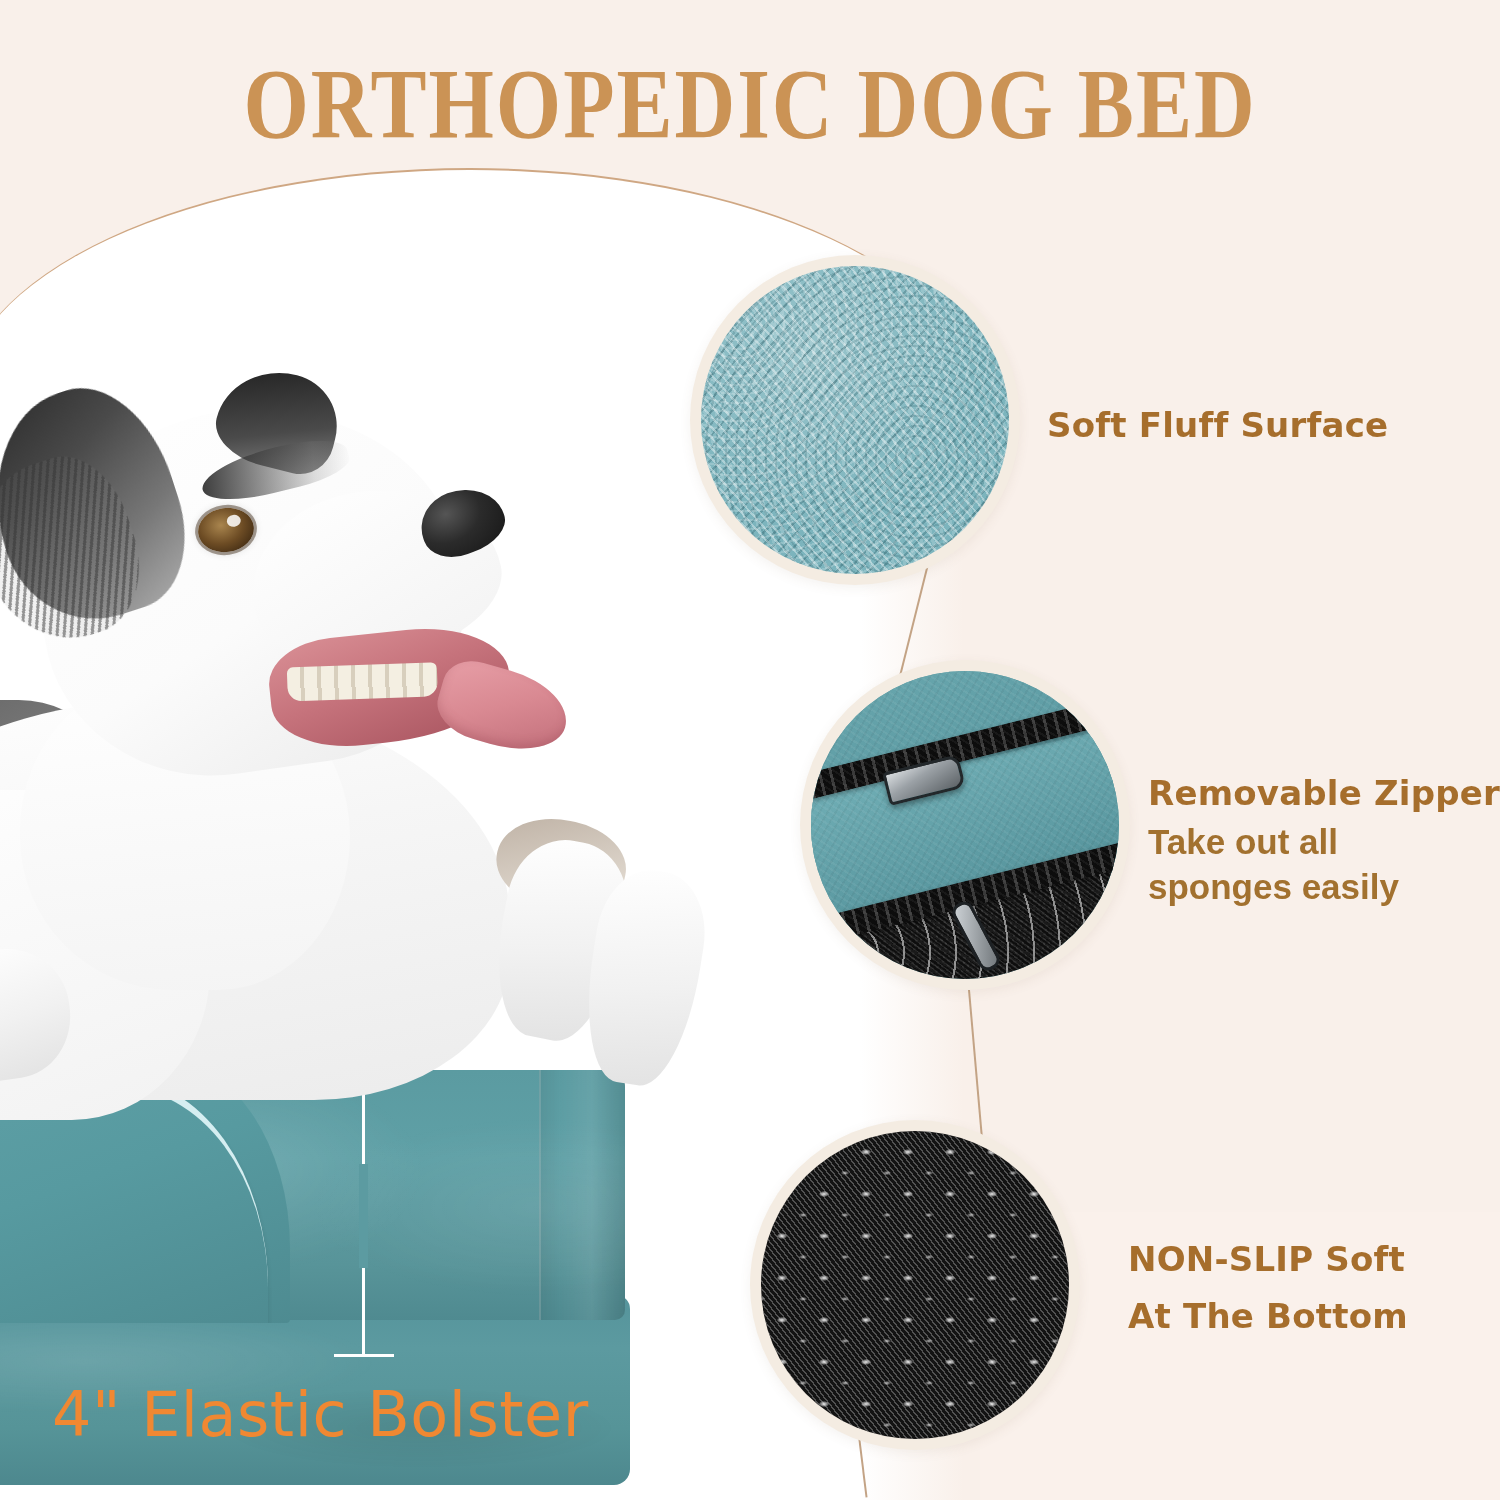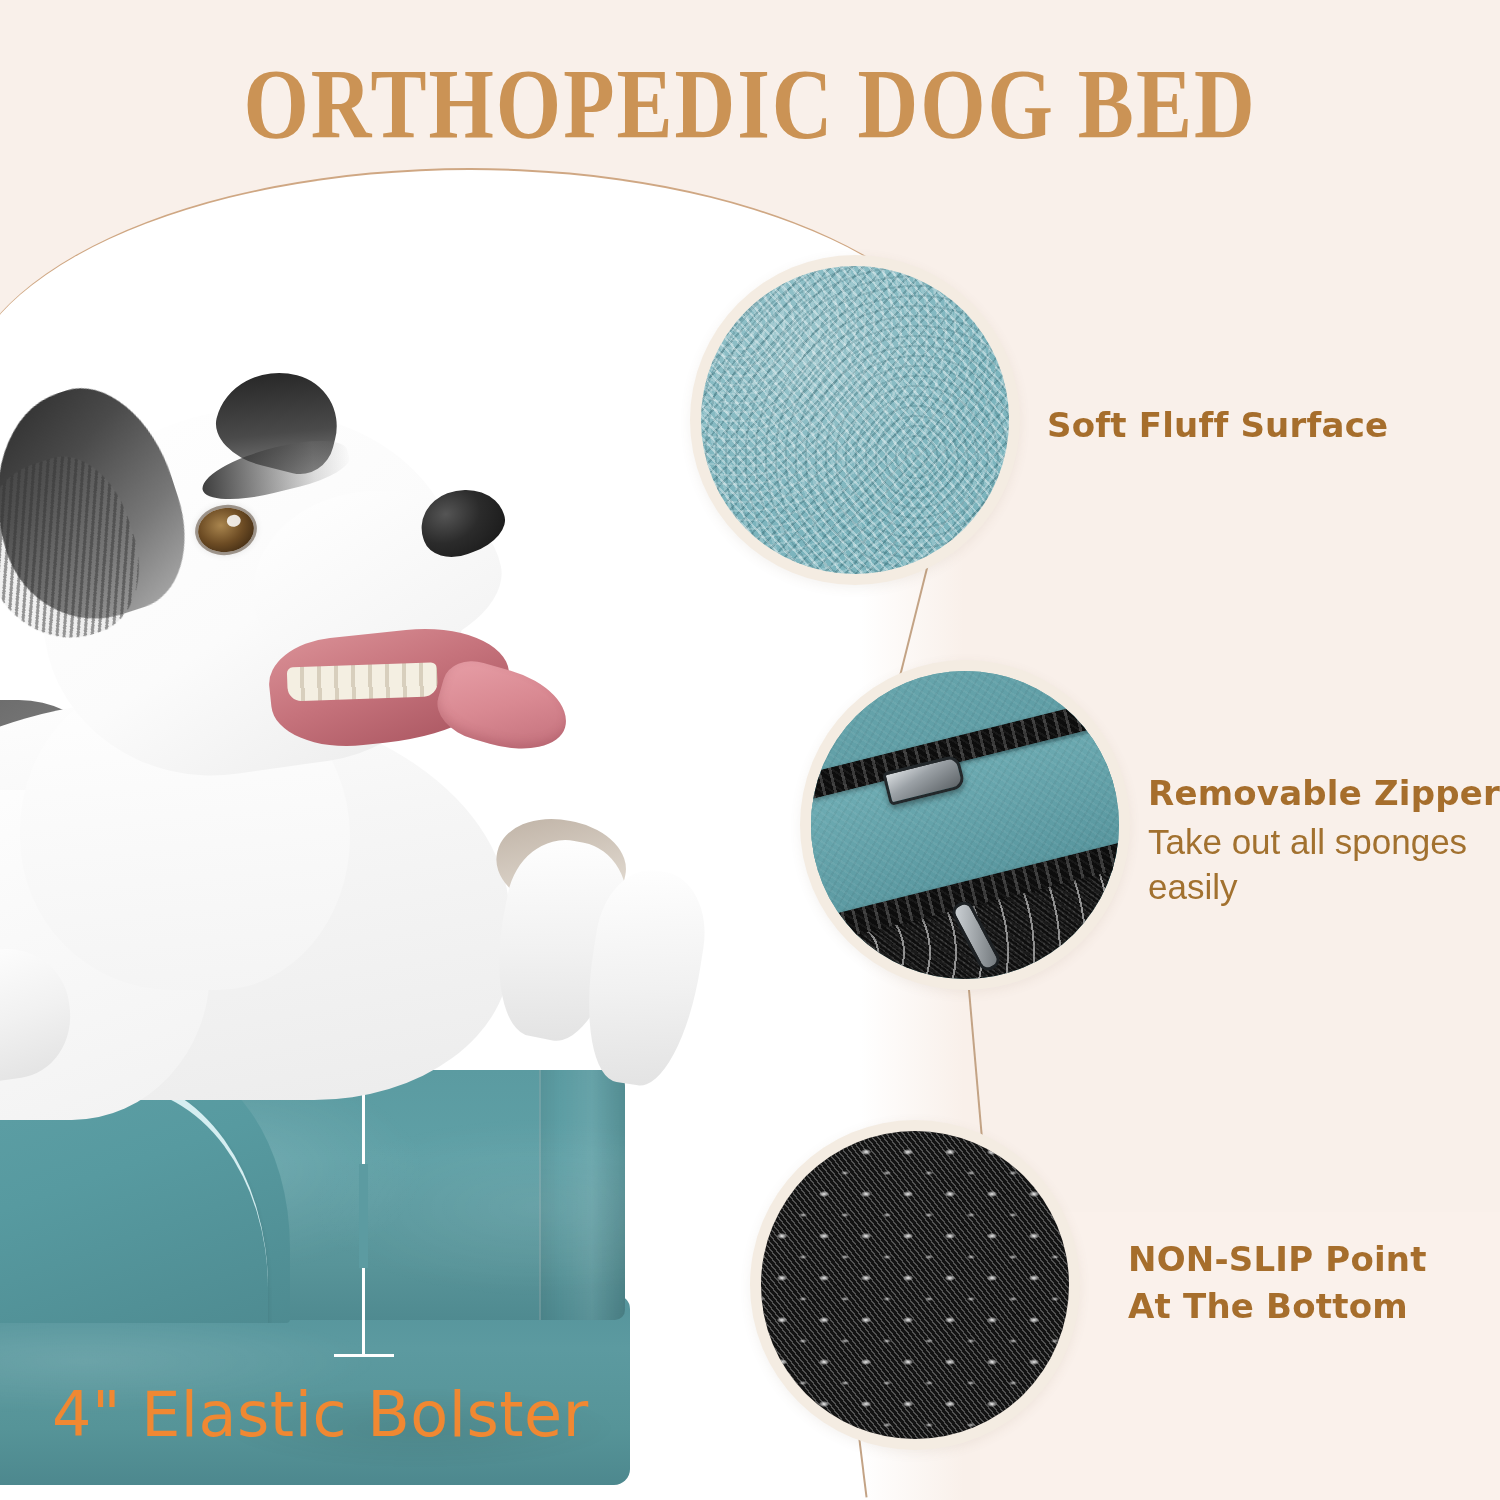--- a/index.html
+++ b/index.html
@@ -320,21 +320,21 @@
 
   
   .feat{ position:absolute; z-index:8; }
   .feat .h{
     font-family:"DejaVu Sans", sans-serif;
     font-weight:700; font-size:34px; color:#a66e2c; letter-spacing:.2px;
     line-height:1.26; white-space:nowrap;
   }
   .feat .sub{
     font-family:"Liberation Sans", sans-serif;
-    font-weight:400; font-size:35px; color:#a2712f;
+    font-weight:700; font-size:35px; color:#a2712f;
     line-height:1.3; margin-top:4px;
   }
 
   
   .caption{
     position:absolute; left:52px; top:1378px; z-index:9;
     font-family:"DejaVu Sans", sans-serif;
     font-weight:400; font-size:62px; color:#f08832;
     letter-spacing:.5px; white-space:nowrap;
   }
@@ -425,19 +425,19 @@
   </div>
 
   <div class="callout" style="left:750px; top:1120px; width:330px; height:330px;">
     <div class="inner">
       <div class="tex-slip">
         <div class="row2"></div>
       </div>
     </div>
   </div>
   <div class="feat" style="left:1128px; top:1238px;">
-    <div class="h">NON-SLIP Point</div>
-    <div class="h" style="margin-top:4px;">At The Bottom</div>
+    <div class="h">NON-SLIP Soft</div>
+    <div class="h" style="margin-top:14px;">At The Bottom</div>
   </div>
 
   <div class="caption">4" Elastic Bolster</div>
 
 </div>
 
 </body></html>

